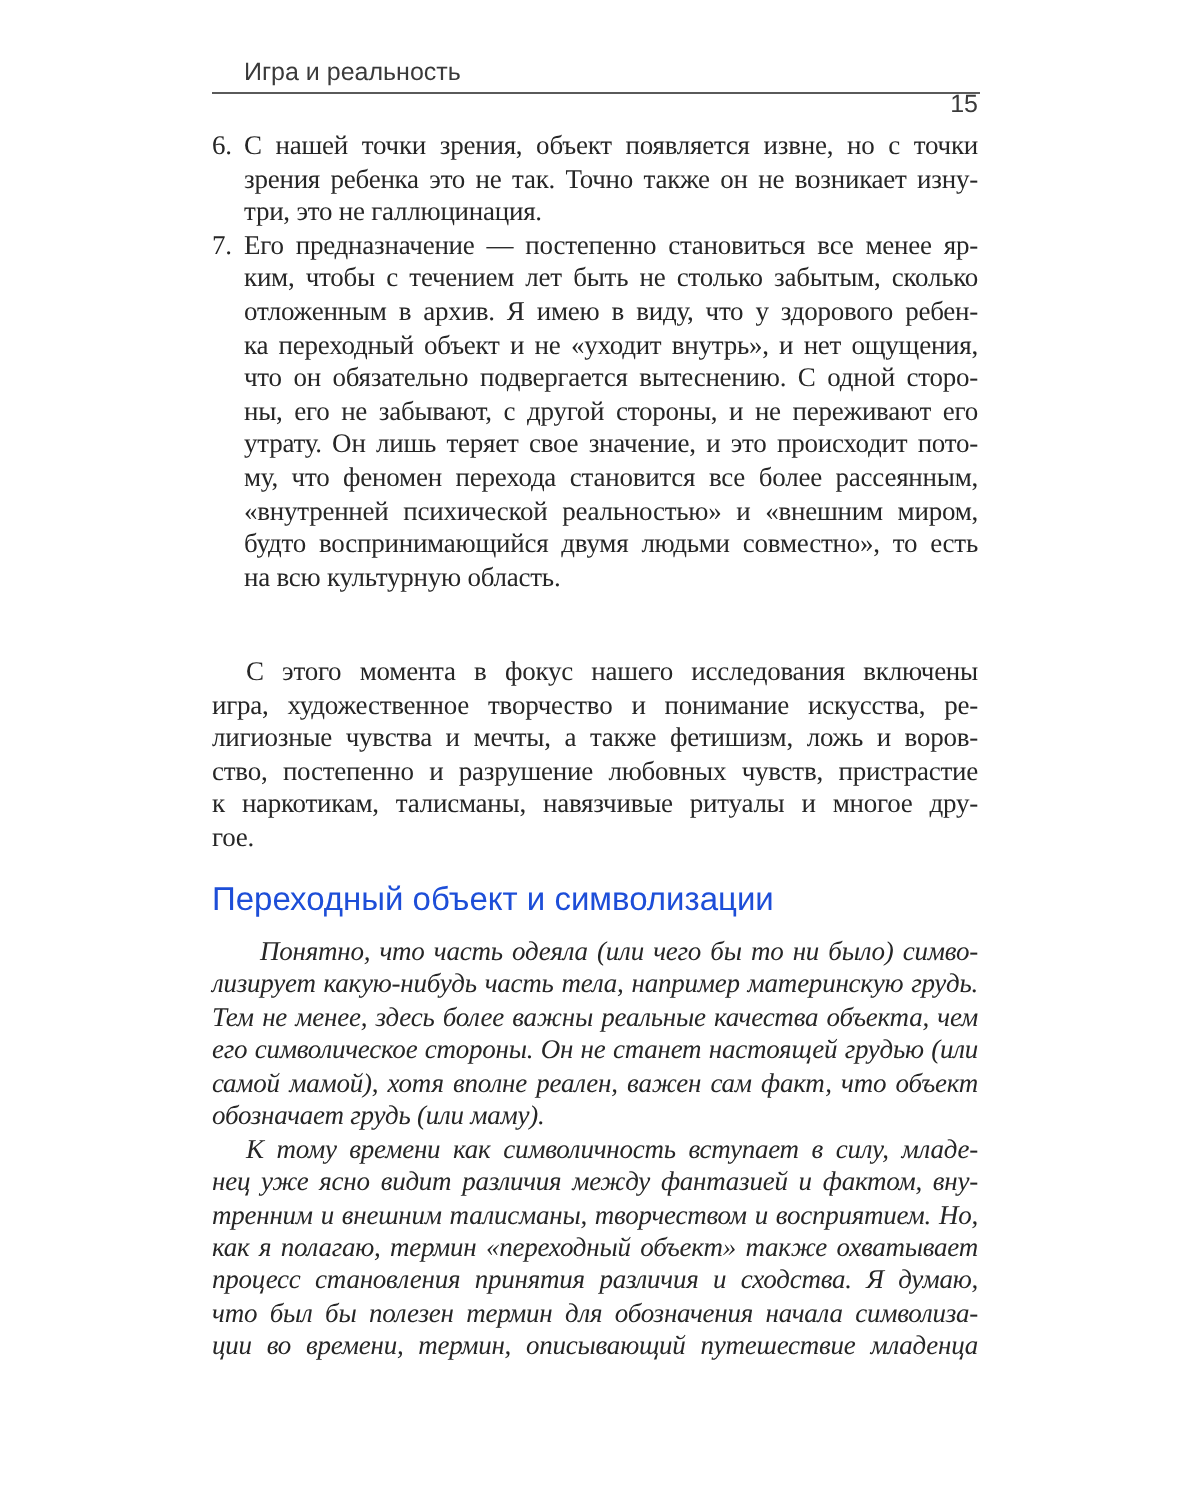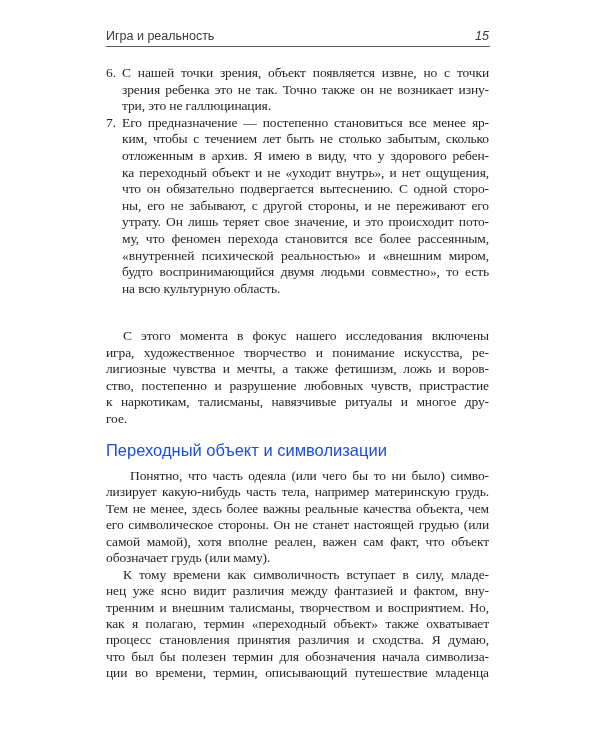--- a/index.html
+++ b/index.html
@@ -15,22 +15,22 @@
       position: absolute;
       left: 106px;
       top: 29px;
       width: 383px;
       height: 15px;
       font-family: "Liberation Sans", "DejaVu Sans", sans-serif;
       font-size: 12.5px;
       line-height: 15px;
       color: #3a3a3a;
     }
-    .running-title { position: absolute; left: 0; top: 0; }
-    .page-number { position: absolute; right: 0; top: 0; font-style: italic; }
+    .running-title { position: absolute; left: 16px; top: 0; }
+    .page-number { position: absolute; right: 0; top: 16px; }
     .header-rule {
       position: absolute;
       left: 106px;
       top: 46px;
       width: 384px;
       height: 1px;
       background: #5a5a5a;
     }
     .block {
       position: absolute;
@@ -104,21 +104,21 @@
     <span class="ln indent">С этого момента в фокус нашего исследования включены</span>
     <span class="ln">игра, художественное творчество и понимание искусства, ре-</span>
     <span class="ln">лигиозные чувства и мечты, а также фетишизм, ложь и воров-</span>
     <span class="ln">ство, постепенно и разрушение любовных чувств, пристрастие</span>
     <span class="ln">к наркотикам, талисманы, навязчивые ритуалы и многое дру-</span>
     <span class="ln last">гое.</span>
   </div>
 
   <div class="section-heading">Переходный объект и символизации</div>
 
-  <div class="block lh-b" style="top:468px;">
+  <div class="block lh-b" style="top:468px;font-style:italic;">
     <div>
       <span class="ln indent-wide">Понятно, что часть одеяла (или чего бы то ни было) симво-</span>
       <span class="ln">лизирует какую-нибудь часть тела, например материнскую грудь.</span>
       <span class="ln">Тем не менее, здесь более важны реальные качества объекта, чем</span>
       <span class="ln">его символическое стороны. Он не станет настоящей грудью (или</span>
       <span class="ln">самой мамой), хотя вполне реален, важен сам факт, что объект</span>
       <span class="ln last">обозначает грудь (или маму).</span>
     </div>
     <div>
       <span class="ln indent">К тому времени как символичность вступает в силу, младе-</span>

